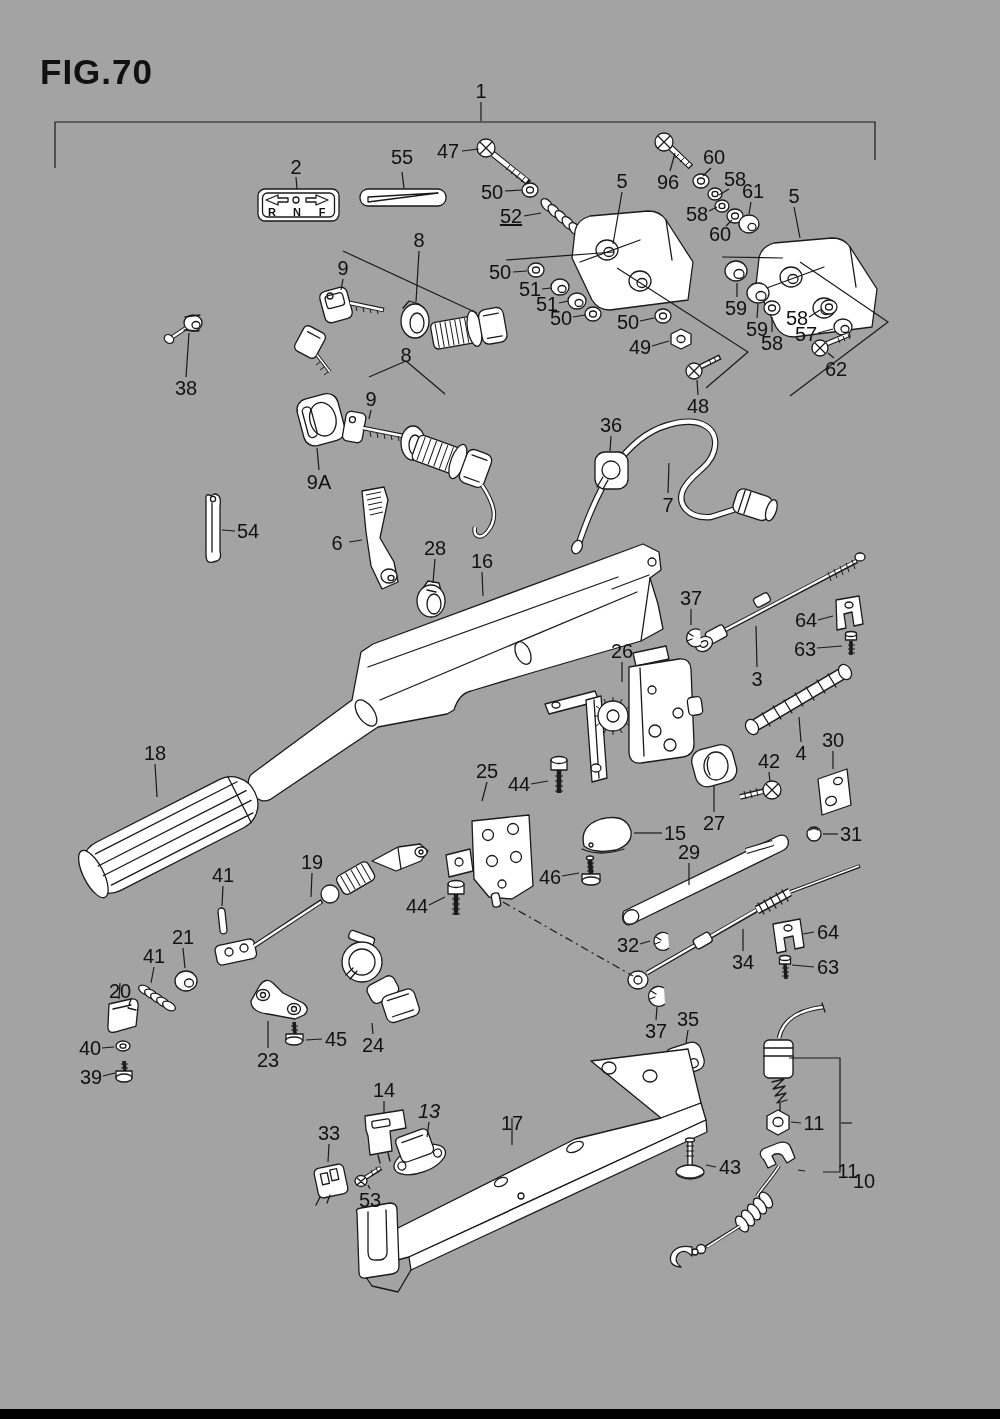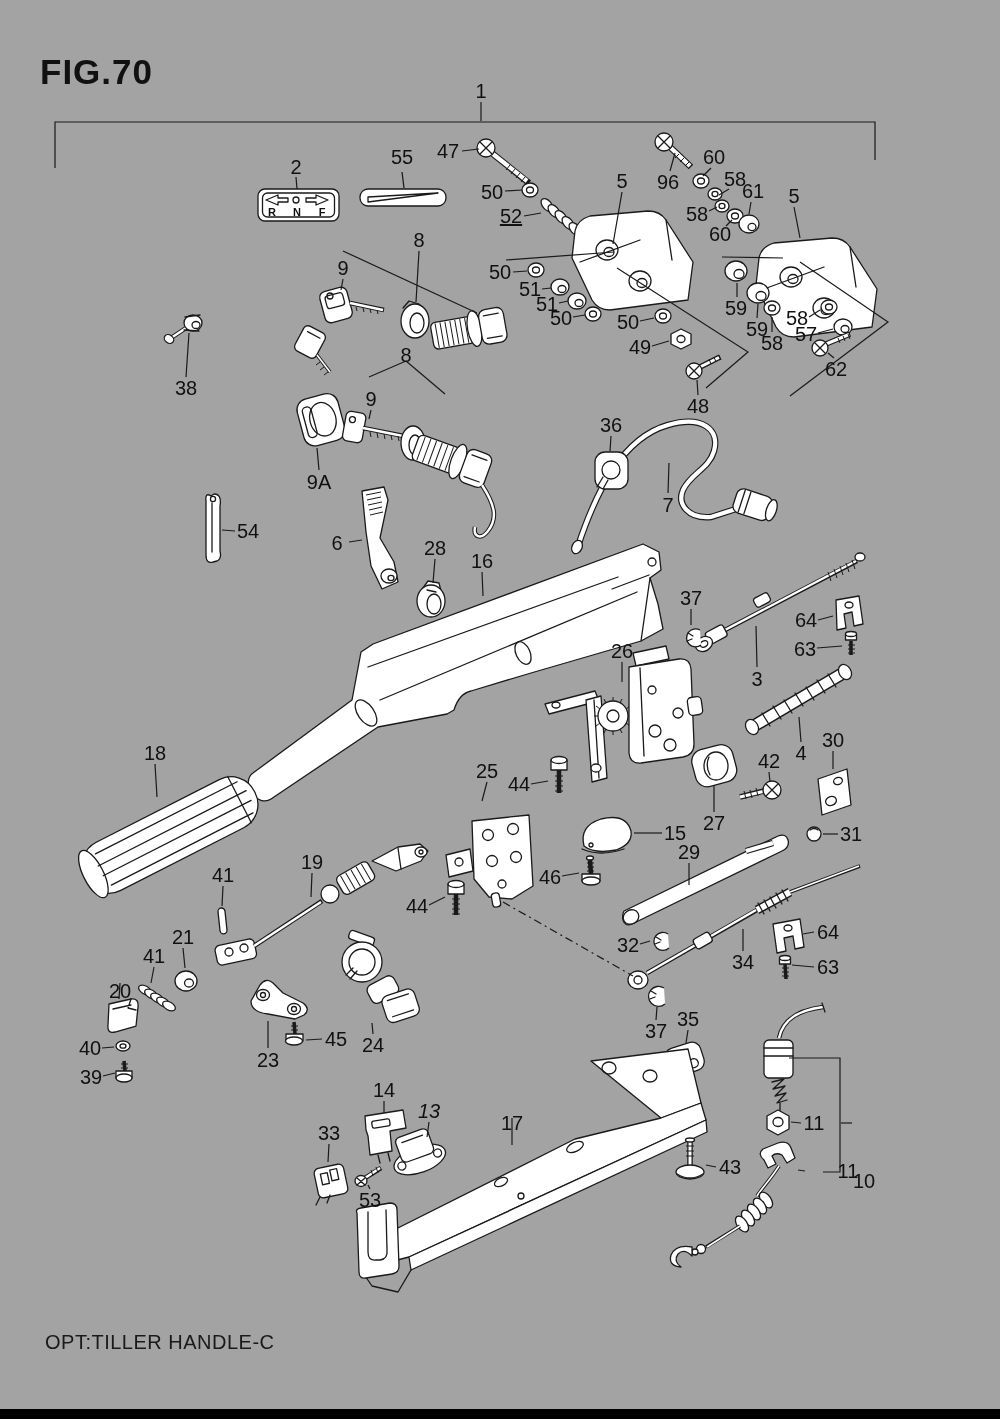--- a/index.html
+++ b/index.html
@@ -790,17 +790,16 @@
       <span class="plabel" style="left: 512px; top: 1107px; margin-top: 16px;">17</span>
       <span class="plabel" style="left: 329px; top: 1133px;">33</span>
       <span class="plabel" style="left: 370px; top: 1200px;">53</span>
       <span class="plabel" style="left: 730px; top: 1167px;">43</span>
       <span class="plabel" style="left: 814px; top: 1123px;">11</span>
       <span class="plabel" style="left: 864px; top: 1181px;">10</span>
       <span class="plabel" style="left: 818px; top: 1171px; margin-left: 30px;">11</span>
     </div>
 
   <div class="footer">
-    <div>OPT:TILLER HANDLE-C</div>
   </div>
 
   <div class="bottom-bar"></div>
 </div>
 
 </body></html>

